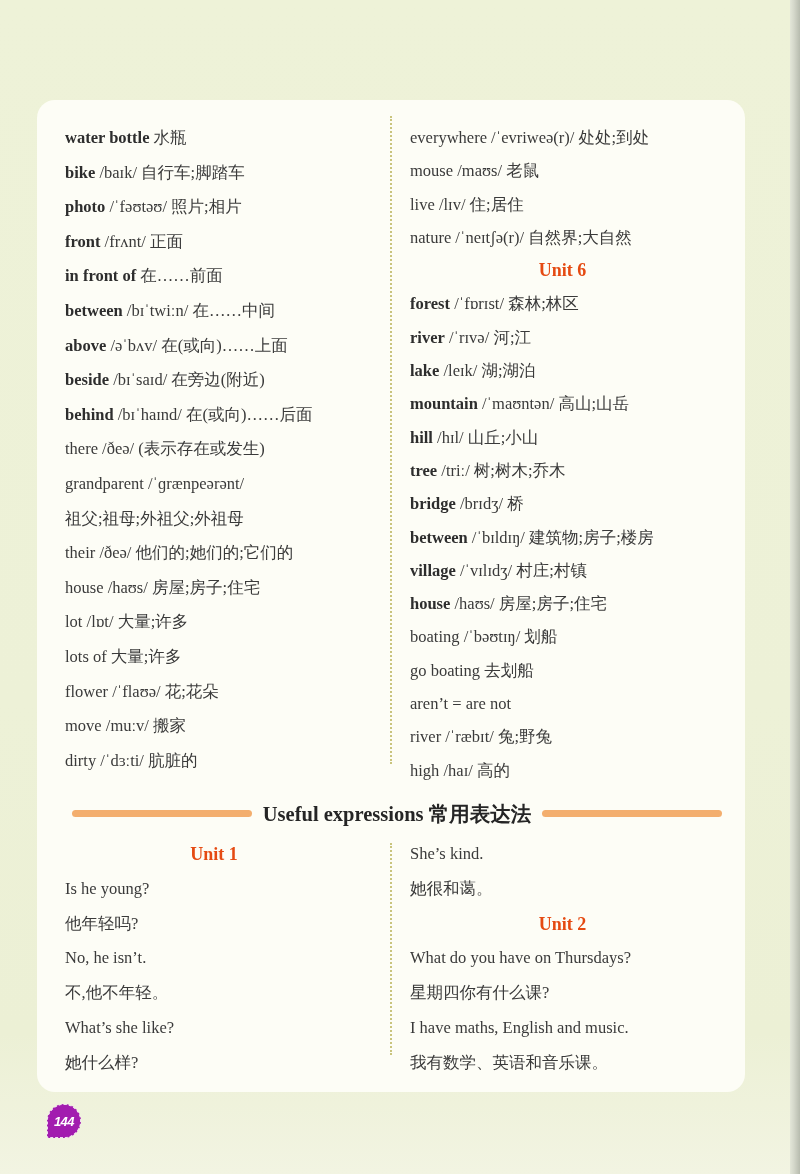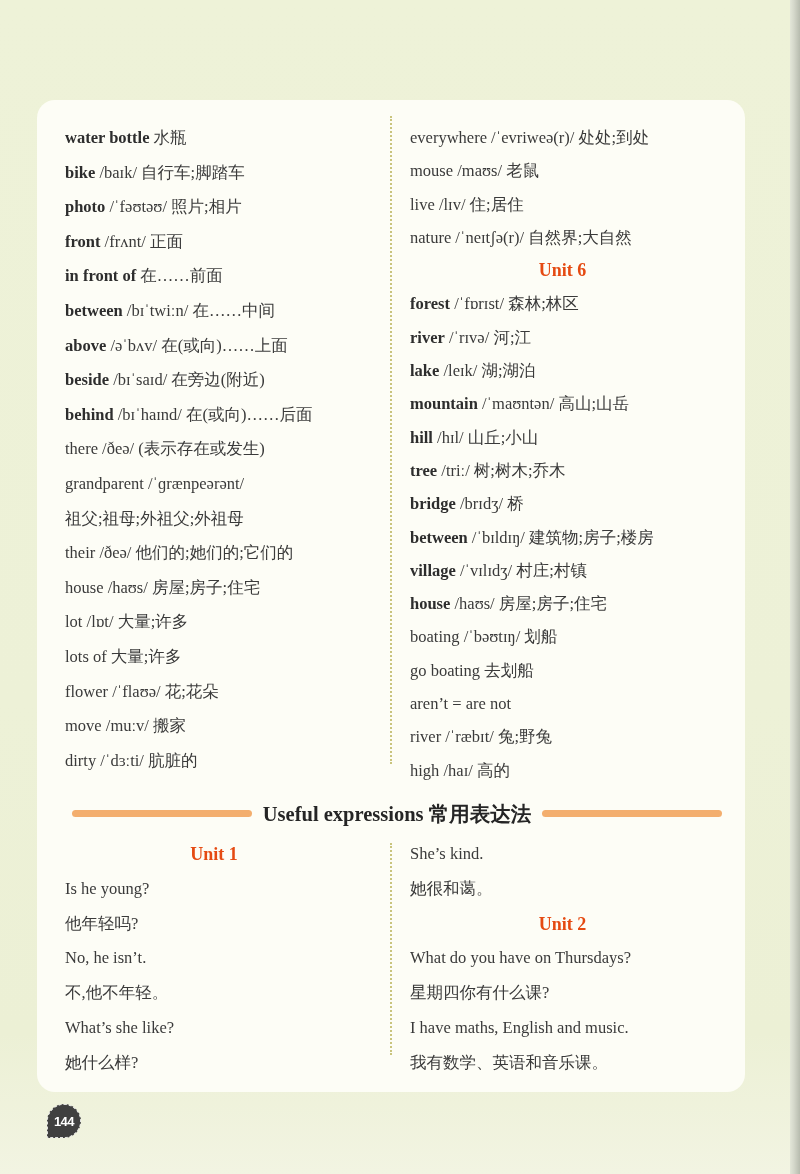--- a/index.html
+++ b/index.html
@@ -32,23 +32,23 @@
     margin-top:10px;height:34px;display:flex;align-items:center;
     justify-content:center;gap:11px;transform:translateX(6px);
   }
   .bar{width:180px;height:7px;border-radius:4px;background:#f3ae6e;}
   .expr-title{font-weight:bold;font-size:20.5px;color:#252525;white-space:nowrap;}
   .expr{position:relative;display:flex;margin-top:6px;}
   .expr .vline,.expr .unit{height:34.8px;line-height:34.8px;}
   .vdivider.bottom{top:6px;height:212px;}
   .badge{
     position:absolute;left:47px;top:1104px;width:34px;height:34px;
-    background:#404040;border-radius:50% 50% 50% 0;
+    background:#a21caf;border-radius:50% 50% 50% 0;
     border:1.5px dashed rgba(255,255,255,.85);box-sizing:border-box;
-    display:flex;align-items:center;justify-content:center;
+    display:flex;align-items:center;justify-content:center;font-style:italic;
   }
   .badge span{color:#fff;font-weight:bold;font-size:13px;letter-spacing:-.5px;
     font-family:"Liberation Sans",sans-serif;}
 </style>
 </head>
 <body>
 
 <div class="card">
 
   <div class="vocab">

